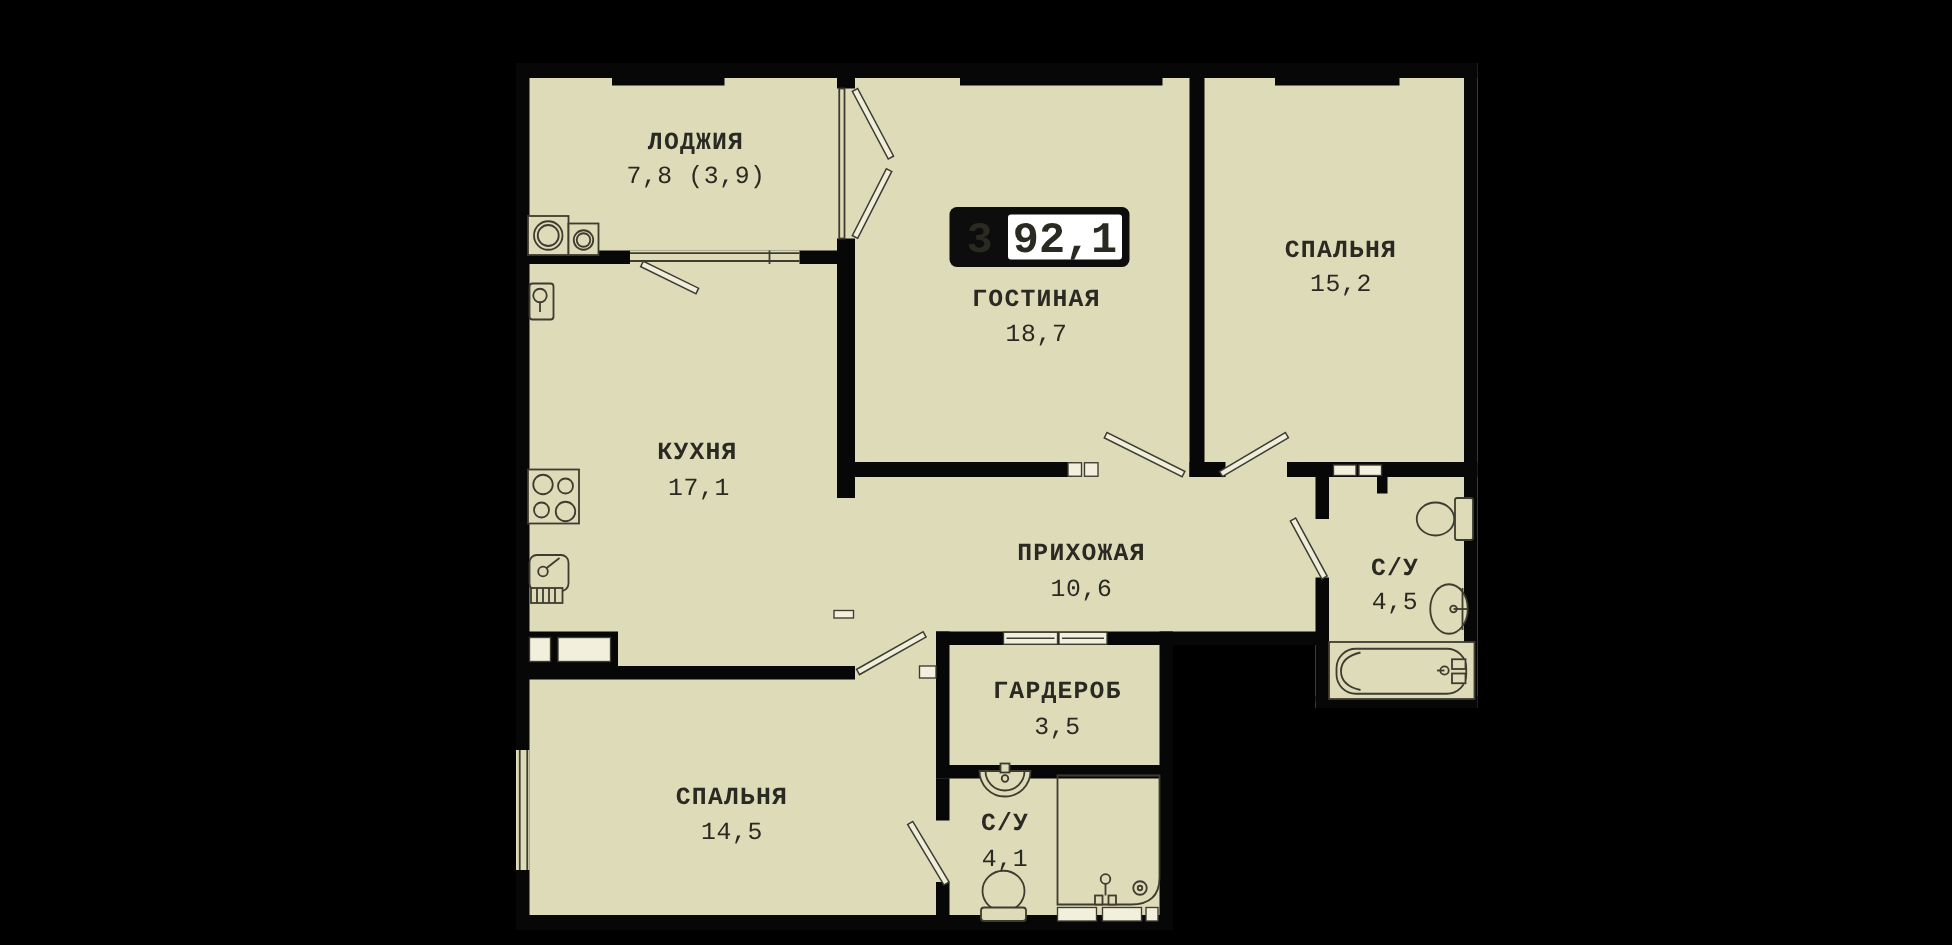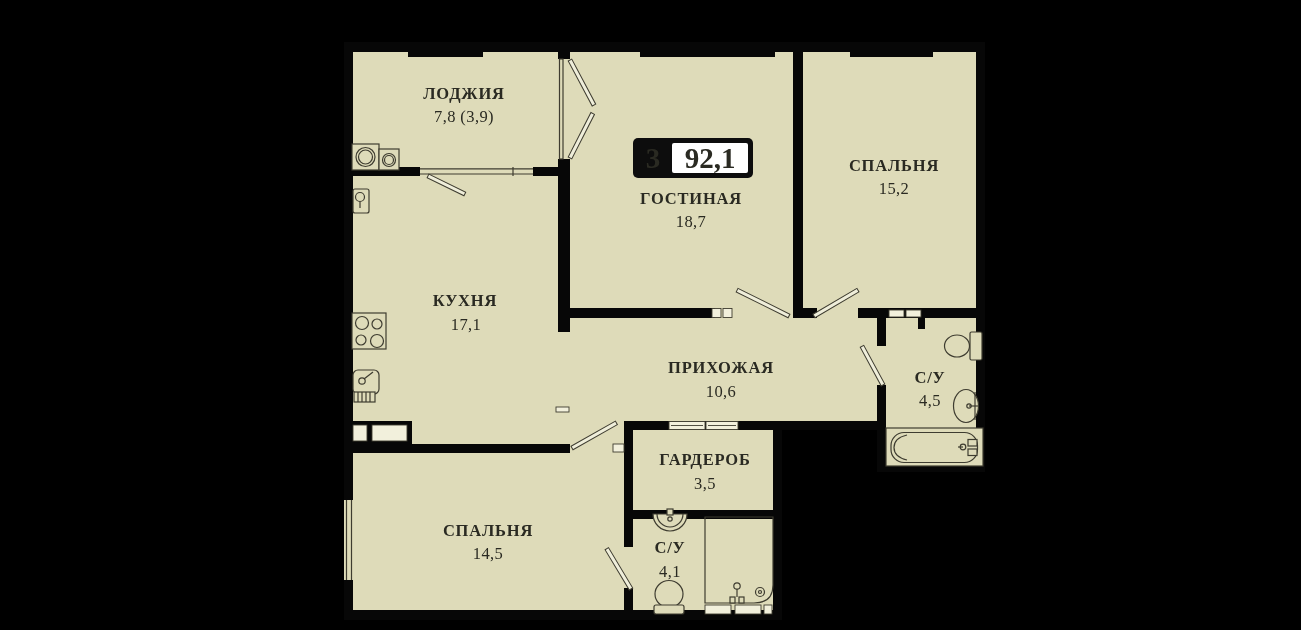--- a/index.html
+++ b/index.html
@@ -1,17 +1,17 @@
 <!DOCTYPE html>
 <html><head>
 <meta charset="utf-8">
 <style>
   html,body{margin:0;padding:0;background:#000;}
   .canvas{position:relative;width:1301px;height:630px;background:#000;overflow:hidden;
-          font-family:Liberation Serif, serif;}
+          font-family:Liberation Mono, monospace;}
   svg{position:absolute;left:0;top:0;}
   text{fill:#2a2a22;}
   .room-name{font-size:16.5px;font-weight:600;letter-spacing:0.8px;}
   .room-area{font-size:16.5px;font-weight:500;letter-spacing:0.4px;}
   .badge-num{font-size:29px;font-weight:700;}
 </style>
 </head>
 <body>
 
 <div class="canvas">

